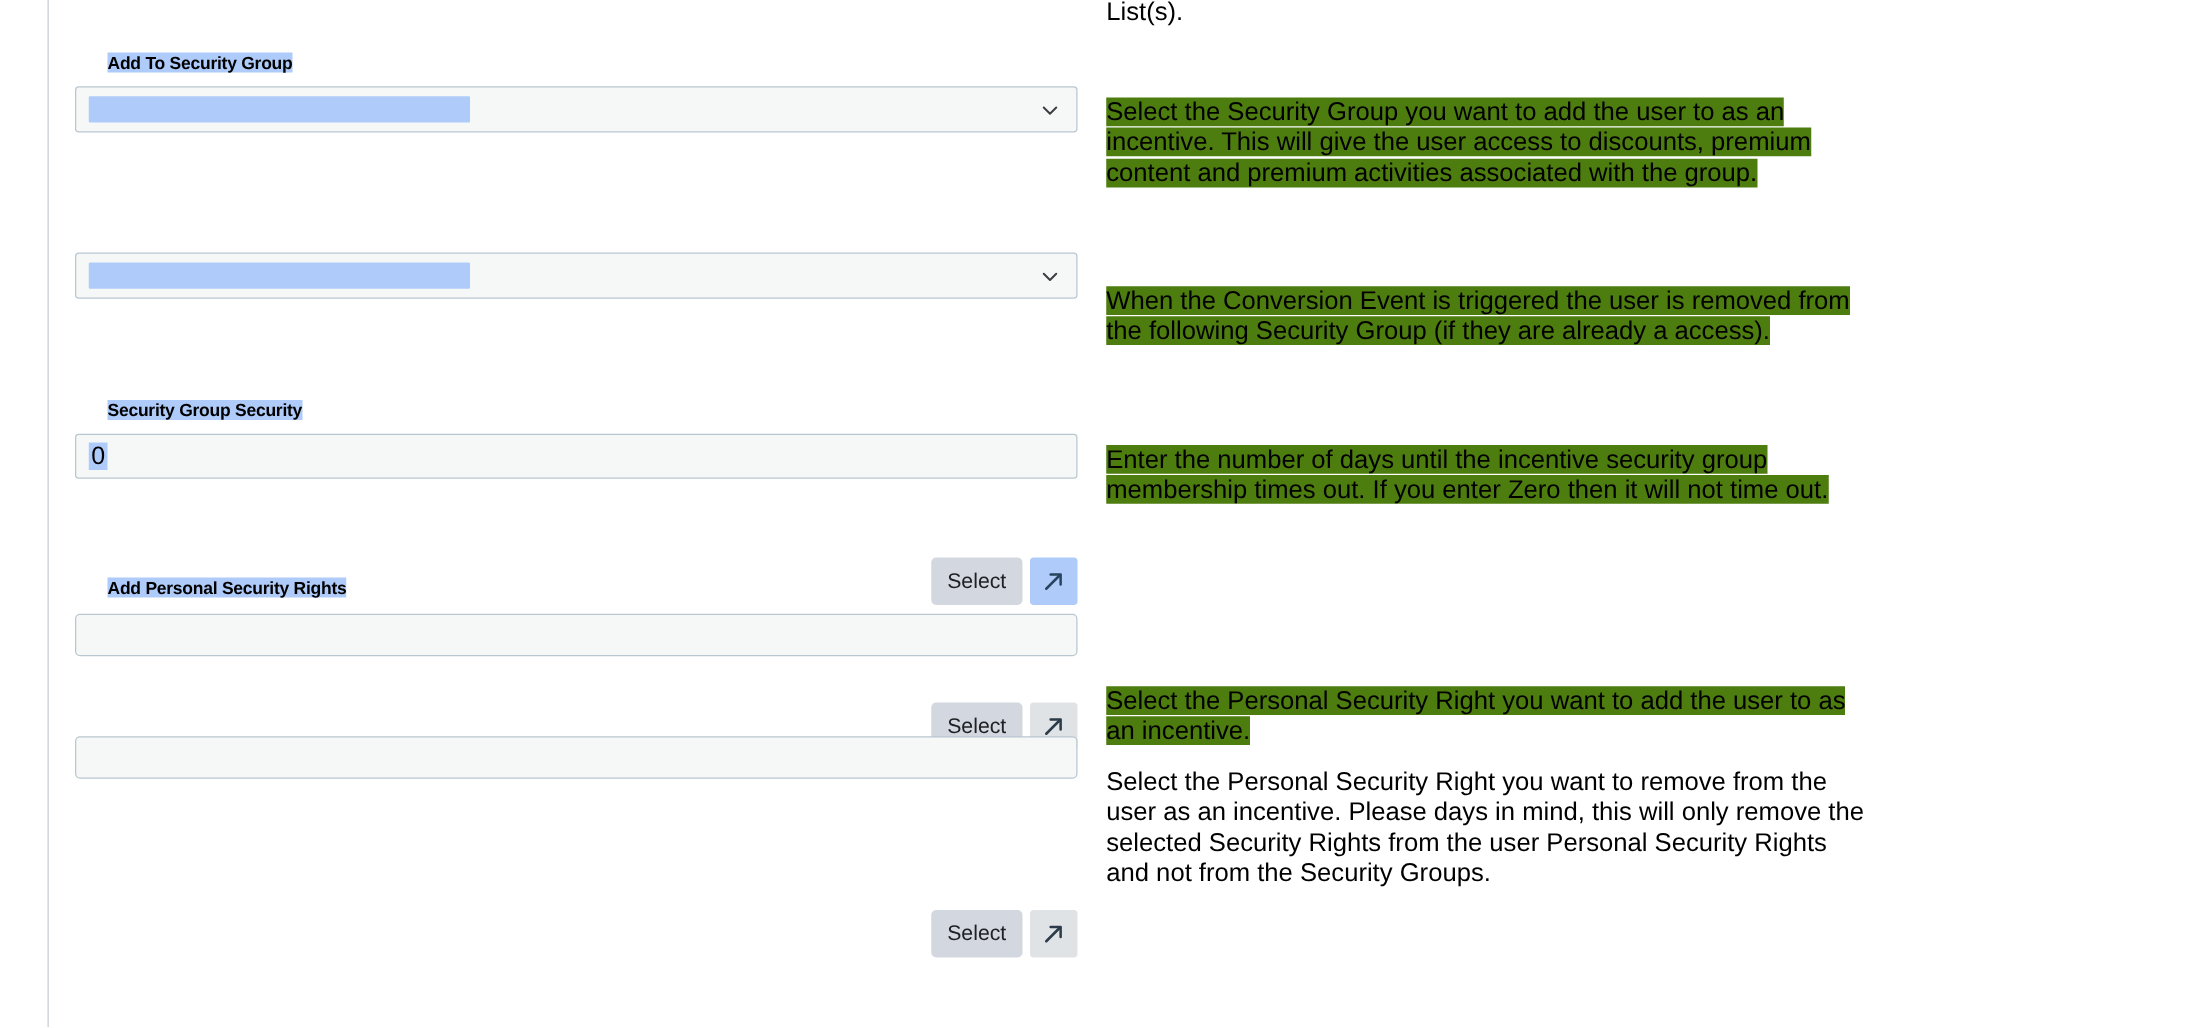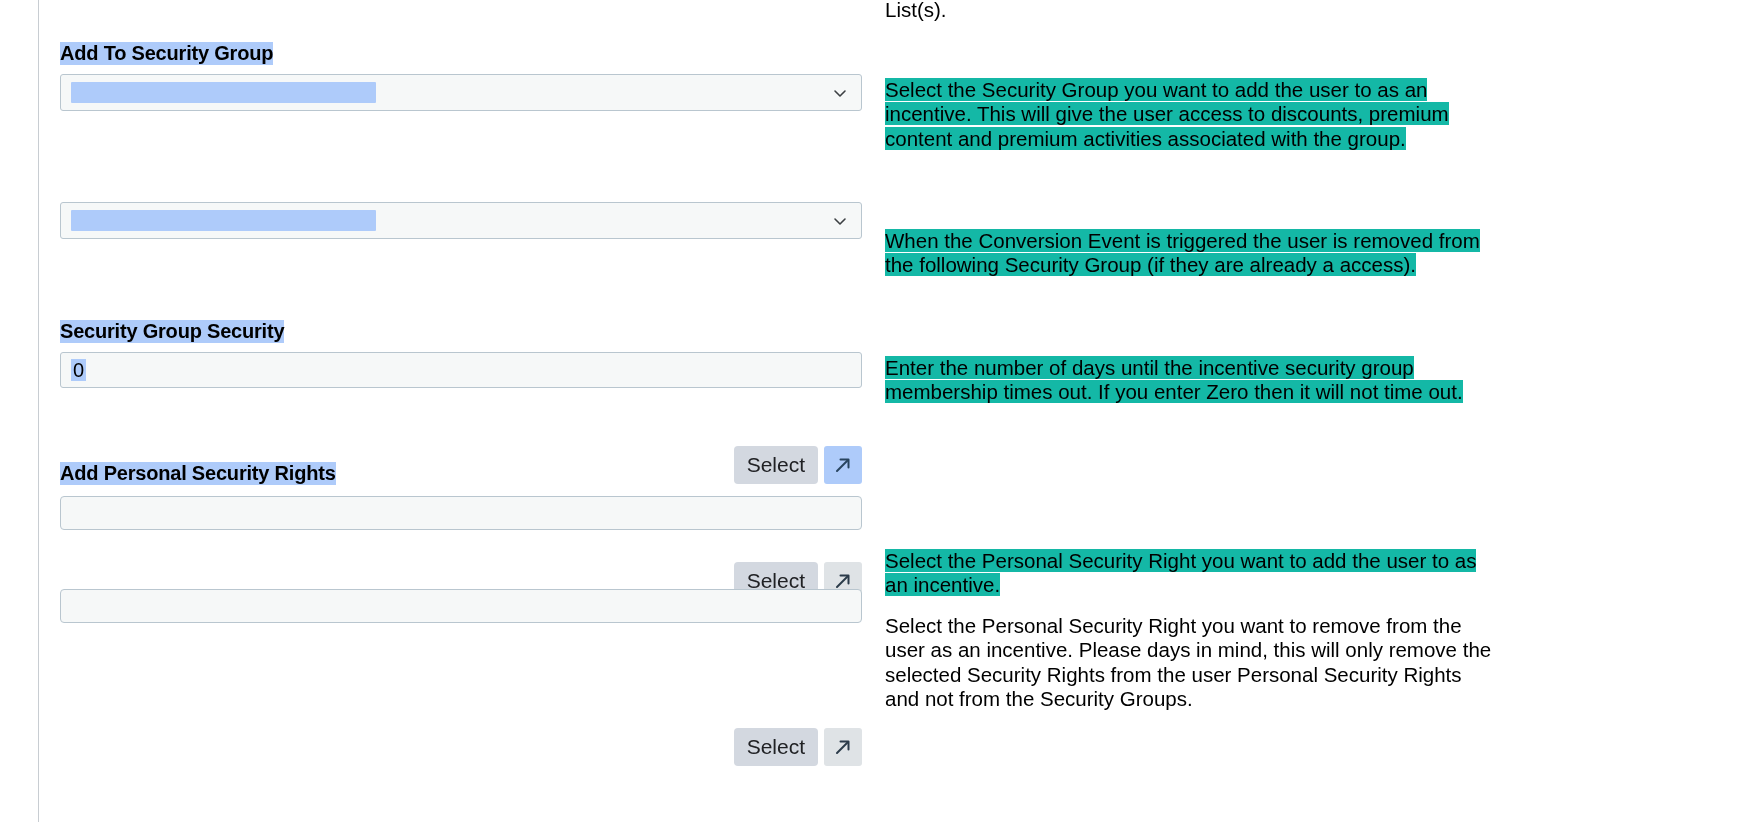--- a/index.html
+++ b/index.html
@@ -33,28 +33,29 @@
 
   
   .form-col {
     position: absolute;
     left: 60px;
     top: 0;
     width: 802px;
   }
 
   .field-label {
-    font-size: 20px;
+    font-size: 14px;
     font-weight: bold;
     color: #000;
     font-stretch: condensed;
     letter-spacing: -0.2px;
     line-height: 1.15;
     display: inline-block;
     white-space: nowrap;
+    margin-left: 26px;
   }
 
   .control-row {
     position: relative;
   }
 
   
   .select-box, .text-box {
     width: 802px;
     height: 36px;
@@ -111,21 +112,21 @@
     display: flex;
     align-items: stretch;
     gap: 6px;
     height: 38px;
   }
   .select-btn {
     background: #d3d8e0;
     border: none;
     border-radius: 4px;
     font-family: "Liberation Sans", sans-serif;
-    font-size: 21px;
+    font-size: 17px;
     color: #202124;
     padding: 0 13px;
     line-height: 38px;
     height: 38px;
     white-space: nowrap;
   }
   .arrow-btn {
     width: 38px;
     height: 38px;
     border: none;
@@ -145,21 +146,21 @@
     top: 0;
     width: 640px;
   }
   .help-text {
     font-size: 20.5px;
     line-height: 24.3px;
     color: #000;
     margin: 0;
   }
 
-  .hl-line { background: #14b8a6; box-decoration-break: clone; -webkit-box-decoration-break: clone; }
+  .hl-line { background: #4d7c0f; box-decoration-break: clone; -webkit-box-decoration-break: clone; }
 </style>
 </head>
 <body>
 
 <div class="page">
 
   <div class="left-rule"></div>
 
   <div class="help-col">
 

